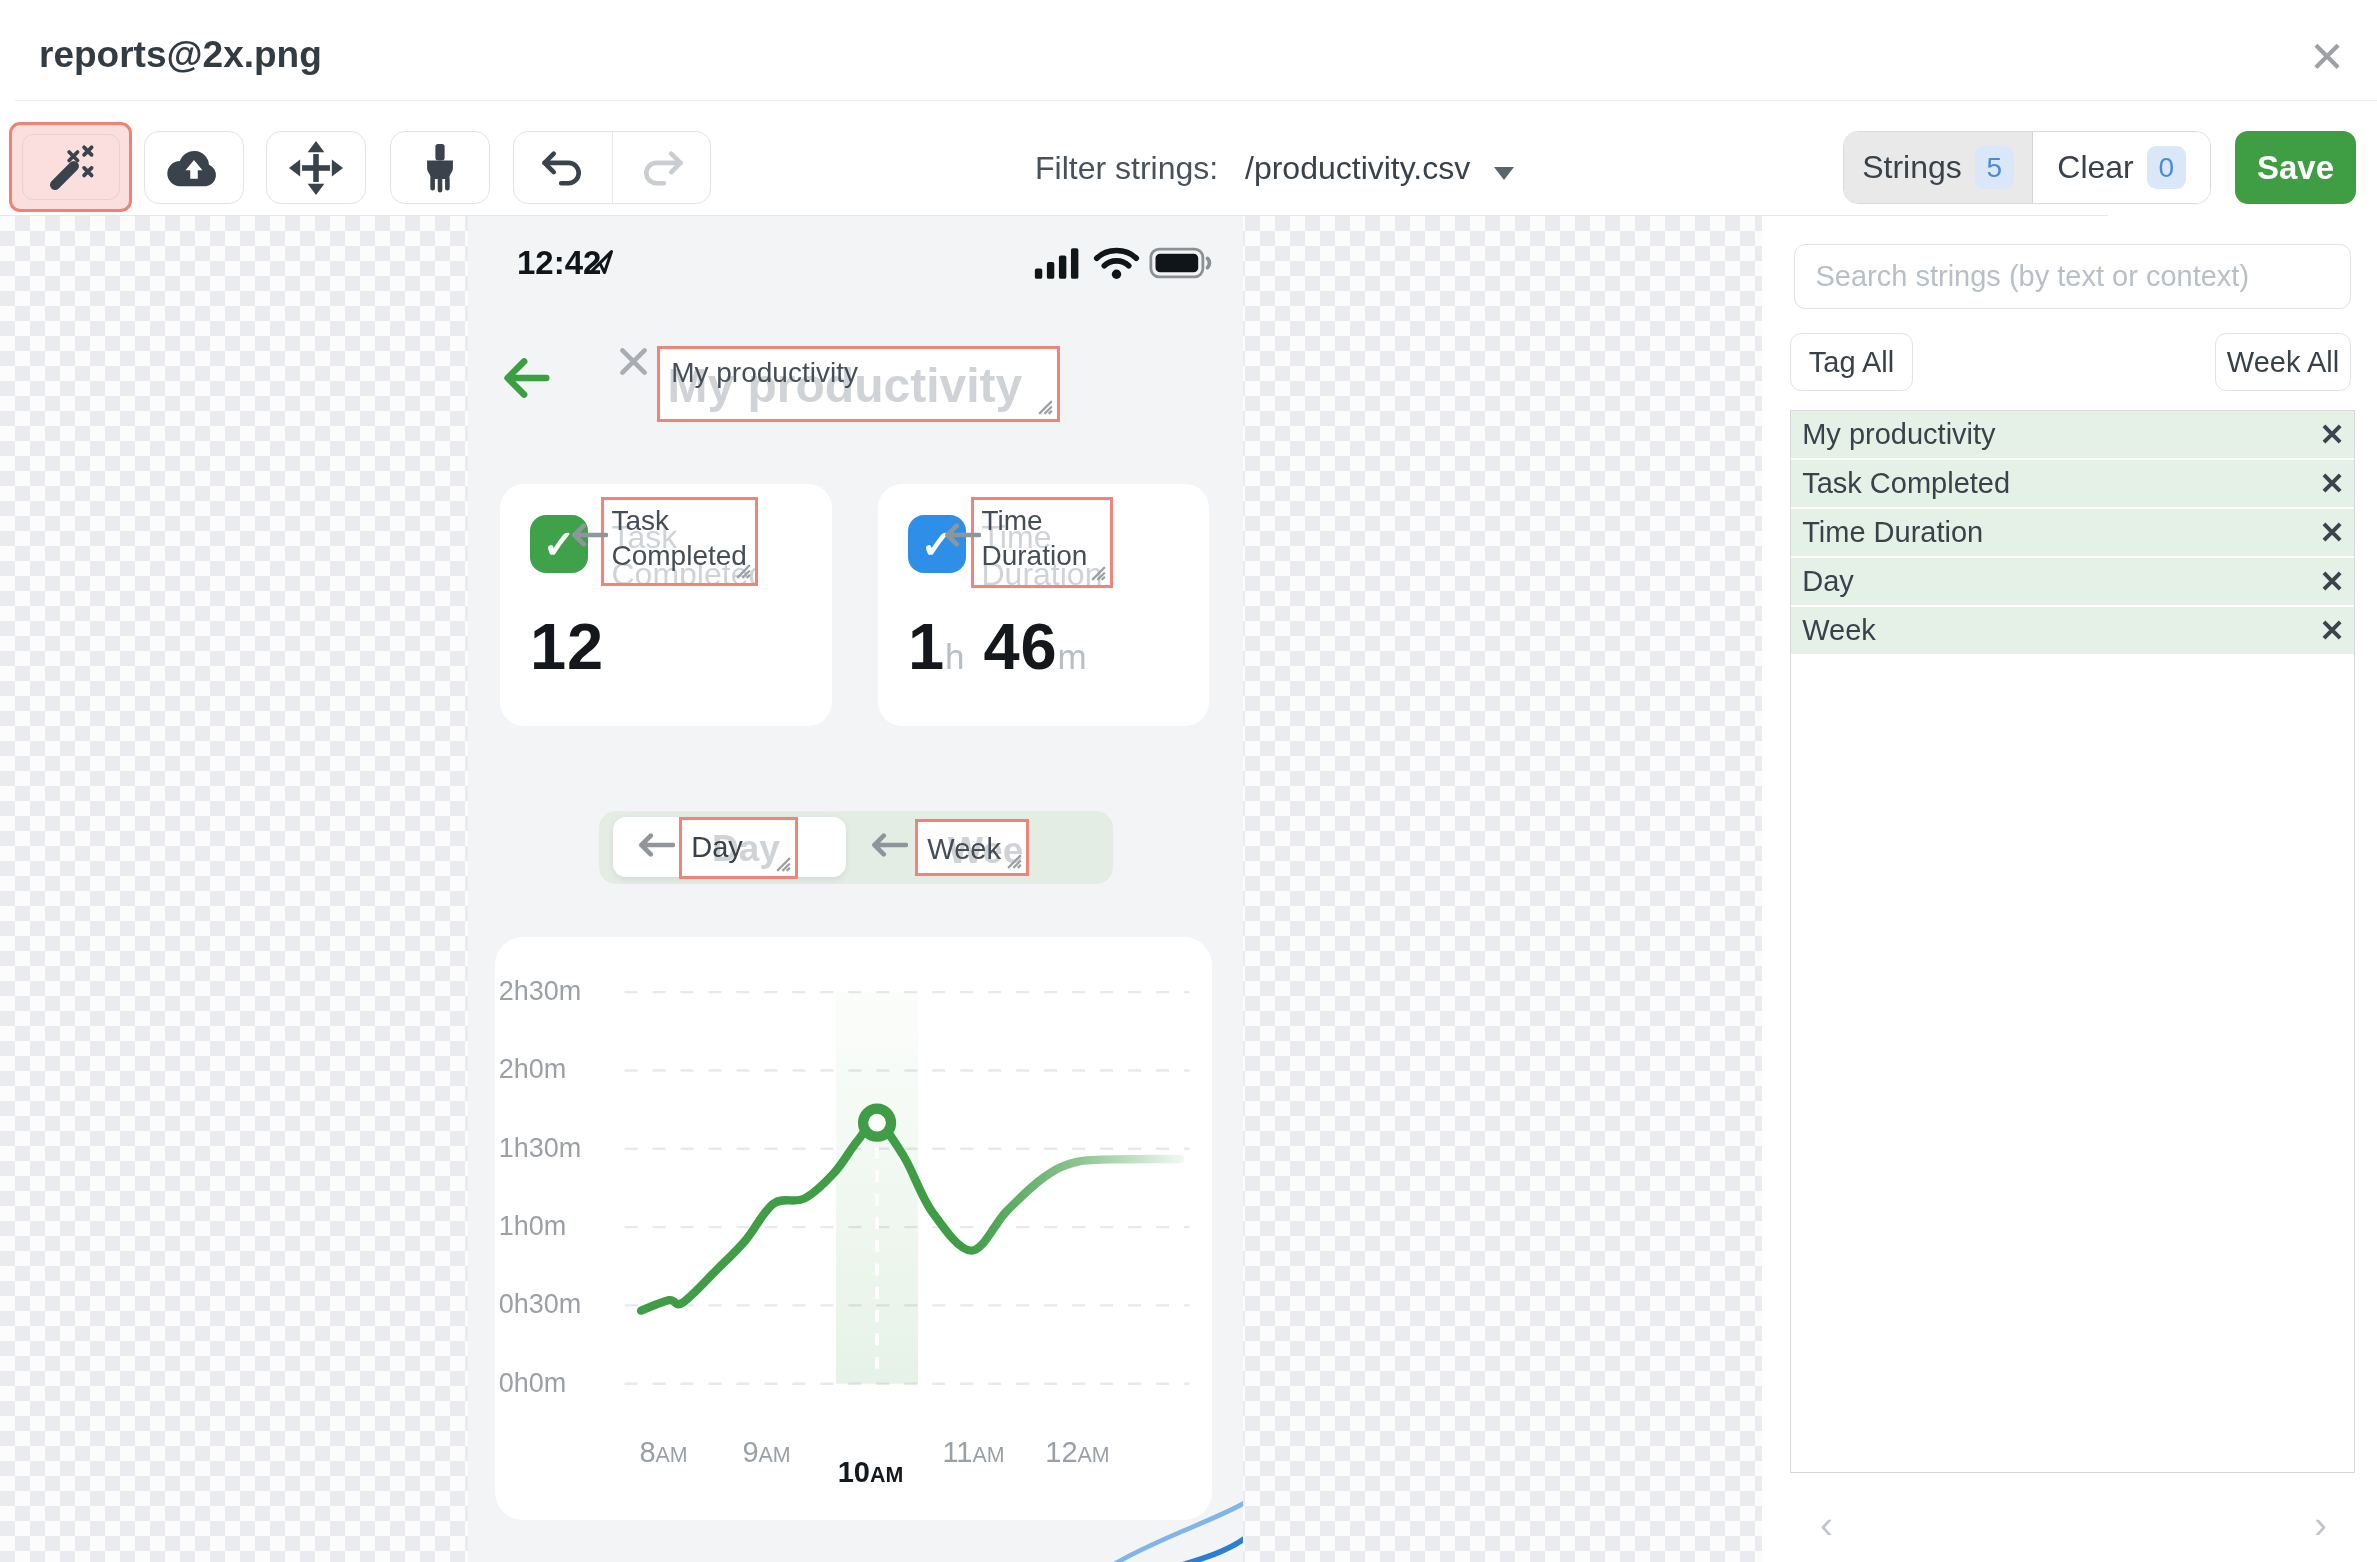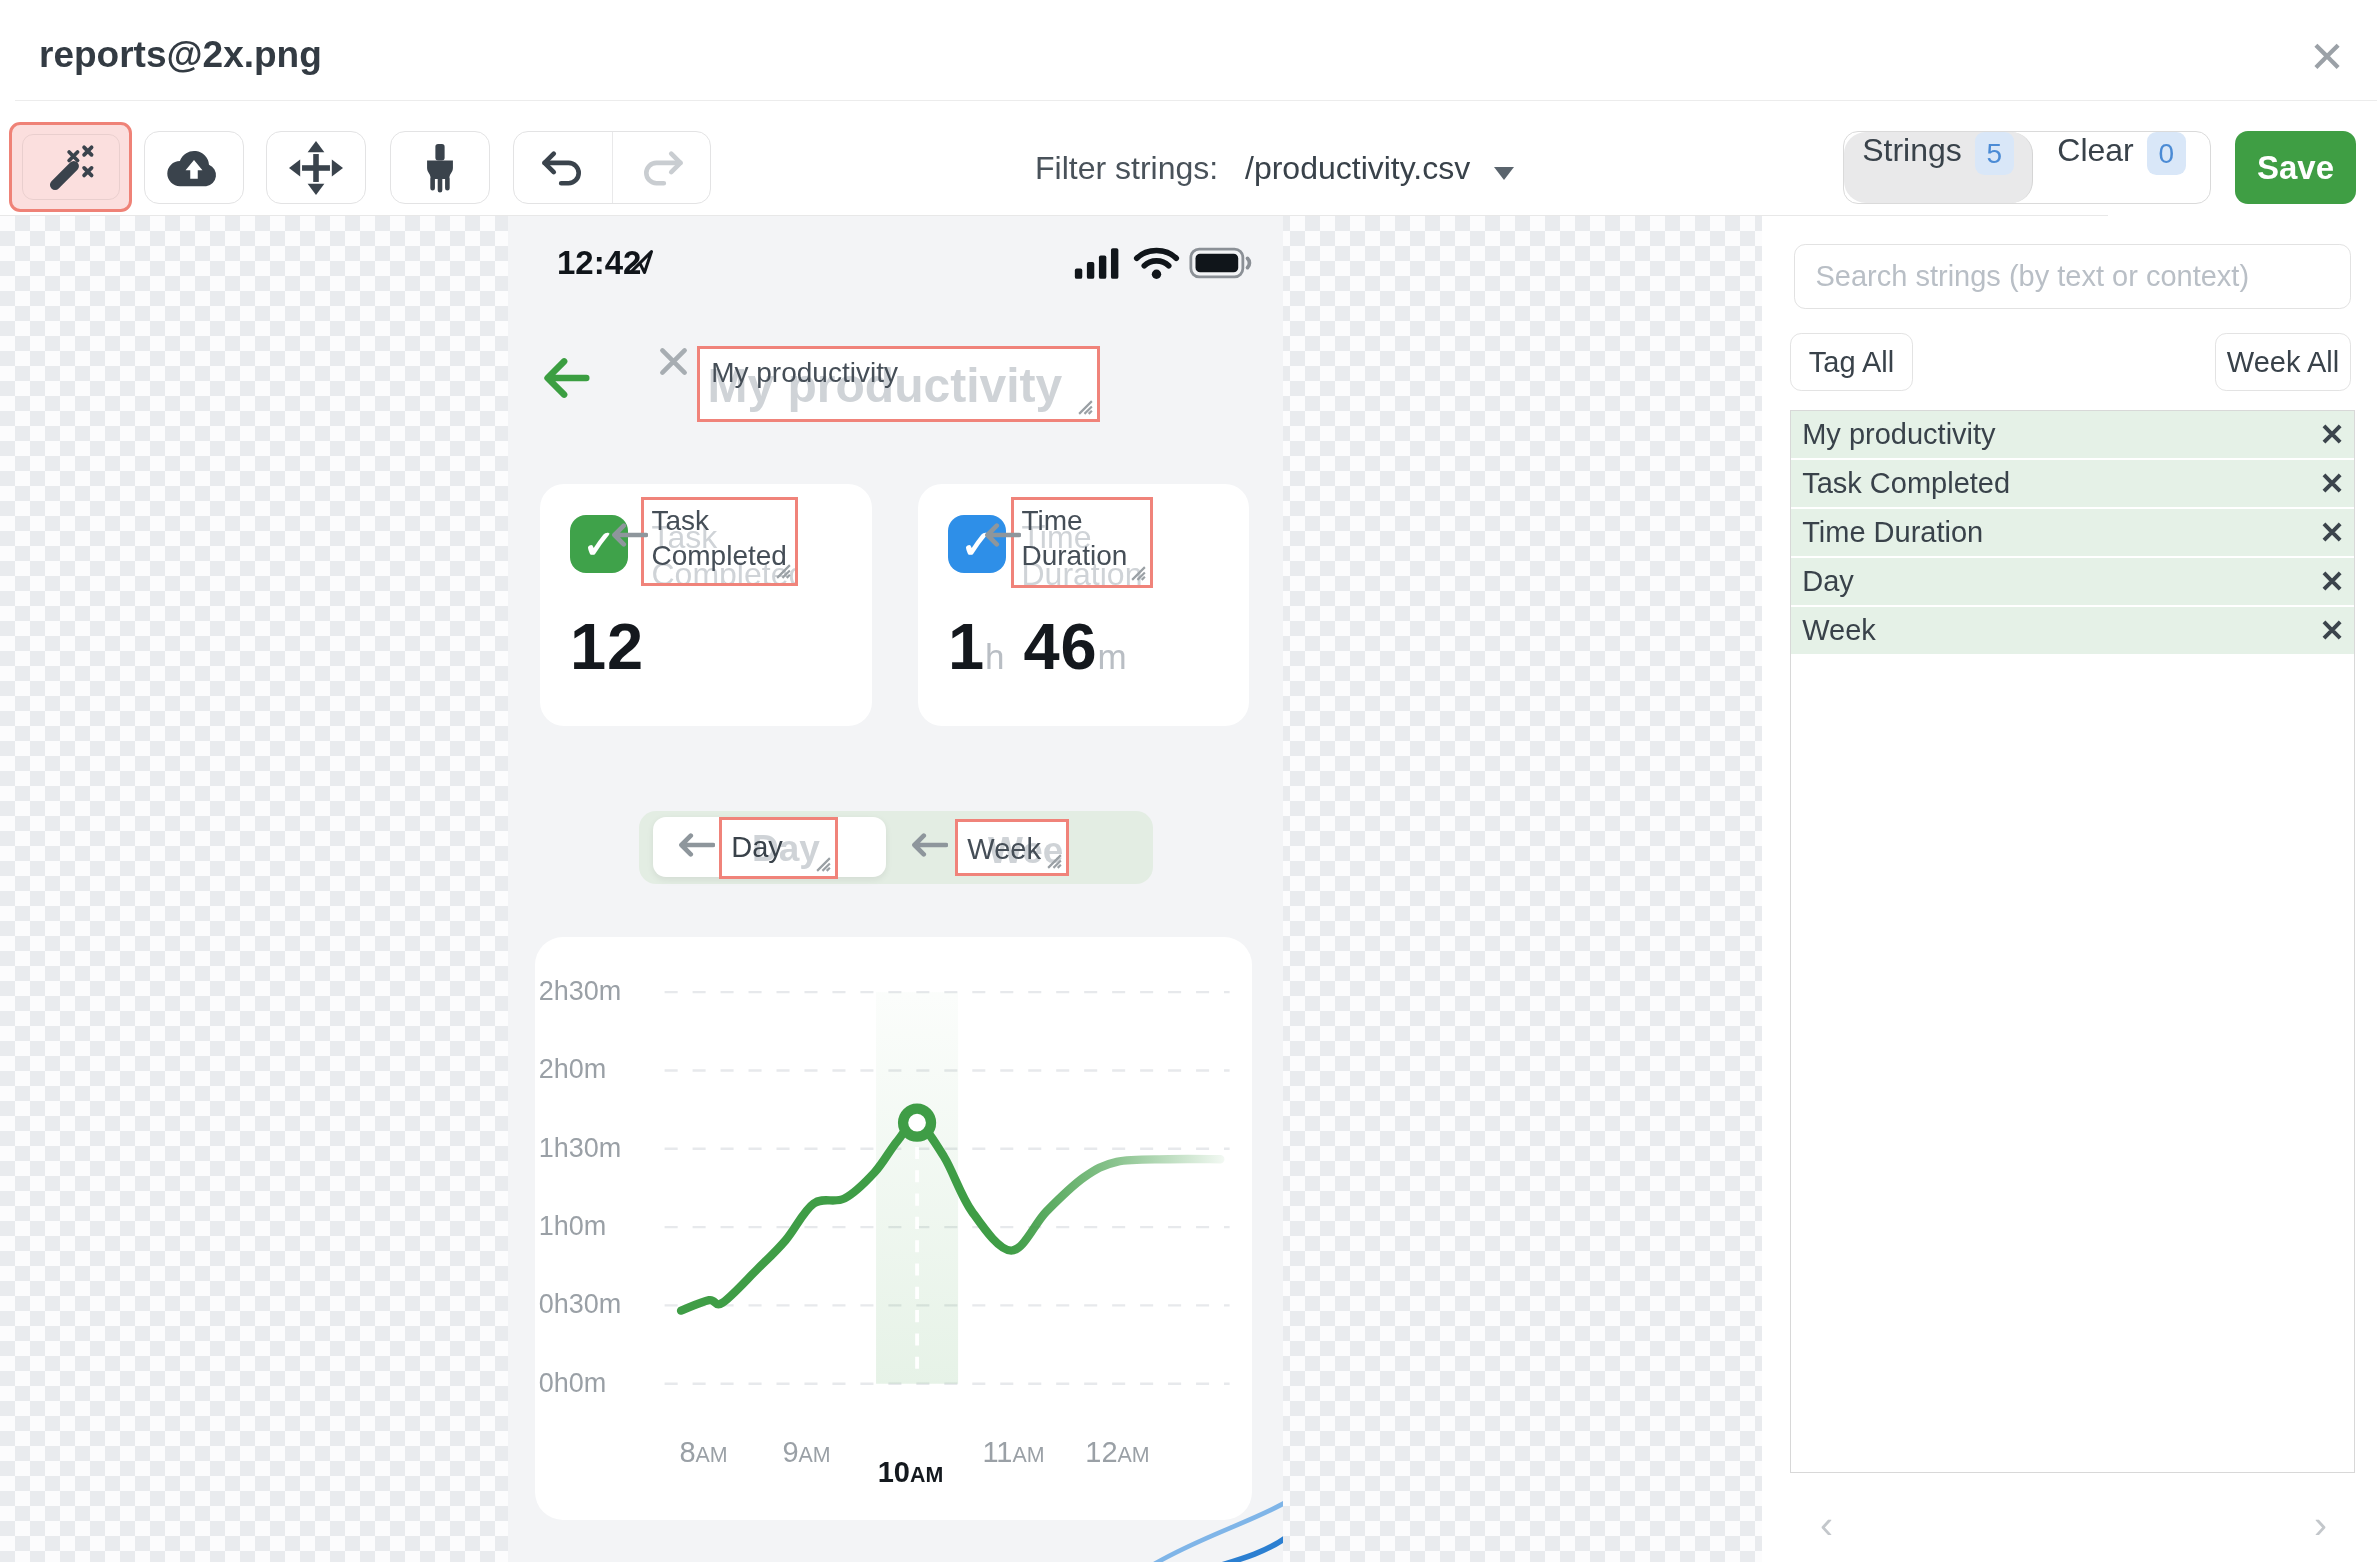--- a/index.html
+++ b/index.html
@@ -18,36 +18,36 @@
   .tbtn { position:absolute; top:10.3px; width:100px; height:73px; background:#fff; border:1.9px solid #e3e3e4; border-radius:15px; display:flex; align-items:center; justify-content:center; cursor:pointer; }
   #wand-btn { left:9.3px; top:0.9px; width:123px; height:90px; background:#fbdfde; border:3.7px solid #ef8277; border-radius:11.2px; display:flex; align-items:center; justify-content:center; cursor:pointer; }
   #wand-btn .inner { position:absolute; inset:9.3px; border:1.9px solid rgba(0,0,0,0.07); border-radius:11.2px; }
   #undo-group { position:absolute; left:513px; top:10.3px; width:198px; height:73px; border:1.9px solid #e3e3e4; border-radius:15px; background:#fff; display:flex; }
   #undo-group .cell { width:50%; height:100%; display:flex; align-items:center; justify-content:center; cursor:pointer; }
   #undo-group .cell + .cell { border-left:1.9px solid #e9e9ea; }
   #filter-label { left:1035px; top:29px; font-size:32px; color:#49525a; }
   #filter-select { left:1245px; top:29px; font-size:32px; color:#39424a; cursor:pointer; display:flex; align-items:center; }
   #filter-caret { display:inline-block; margin-left:24px; margin-top:9.3px; width:0; height:0; border-left:10.3px solid transparent; border-right:10.3px solid transparent; border-top:13px solid #5a646d; }
   #tabs-group { left:1843px; top:10.3px; width:368px; height:73px; border:1.9px solid #dadada; border-radius:15px; overflow:hidden; display:flex; background:#fff; }
-  .tab { height:100%; display:flex; justify-content:center; font-size:32px; color:#39424a; cursor:pointer;border-radius:22px; }
+  .tab { height:100%; display:flex; align-items:center; justify-content:center; font-size:32px; color:#39424a; cursor:pointer; }
   #tab-strings { width:189px; background:#e9e9ea; border-right:1.9px solid #d5d5d5; }
   #tab-labels { width:177px; background:#fff; }
   .count-badge { margin-left:13px; min-width:39px; height:43px; border-radius:9.3px; background:#d9e7f8; color:#4b8bd5; font-size:28px; display:flex; align-items:center; justify-content:center; padding:0 7.5px; }
   #save-btn { left:2235px; top:10.3px; width:121px; height:73px; background:#3f9e44; border-radius:13px; color:#fff; font-size:33px; font-weight:600; display:flex; align-items:center; justify-content:center; cursor:pointer; }
 
   
   #canvas { left:0; top:216px; width:1762px; height:1346px;
     background-color:#fcfcfd;
     background-image:
       linear-gradient(45deg,#e9ebee 25%,transparent 25%,transparent 75%,#e9ebee 75%),
       linear-gradient(45deg,#e9ebee 25%,transparent 25%,transparent 75%,#e9ebee 75%);
     background-size:30px 30px; background-position:0 0,15px 15px; }
 
   
-  #phone { left:508px; top:0; width:775px; height:1346px; background:#f3f4f6; overflow:hidden; }
+  #phone { left:468px; top:0; width:775px; height:1346px; background:#f3f4f6; overflow:hidden; }
   #status-time { left:49px; top:28px; font-size:33px; font-weight:700; color:#10151a; }
   #status-right { right:29px; top:30px; display:flex; gap:9.3px; align-items:flex-end; }
   #back-arrow { left:32px; top:138px; }
   #title-x { left:147px; top:127px; }
 
   .tag-box { position:absolute; background:#fff; border:3.7px solid #f0837a; overflow:hidden; cursor:move; }
   .ghost { position:absolute; color:#cfd3d7; font-weight:600; white-space:nowrap; }
   .tag-label { position:absolute; color:#454e57; }
   .rz { position:absolute; right:2.8px; bottom:2.8px; }
 

